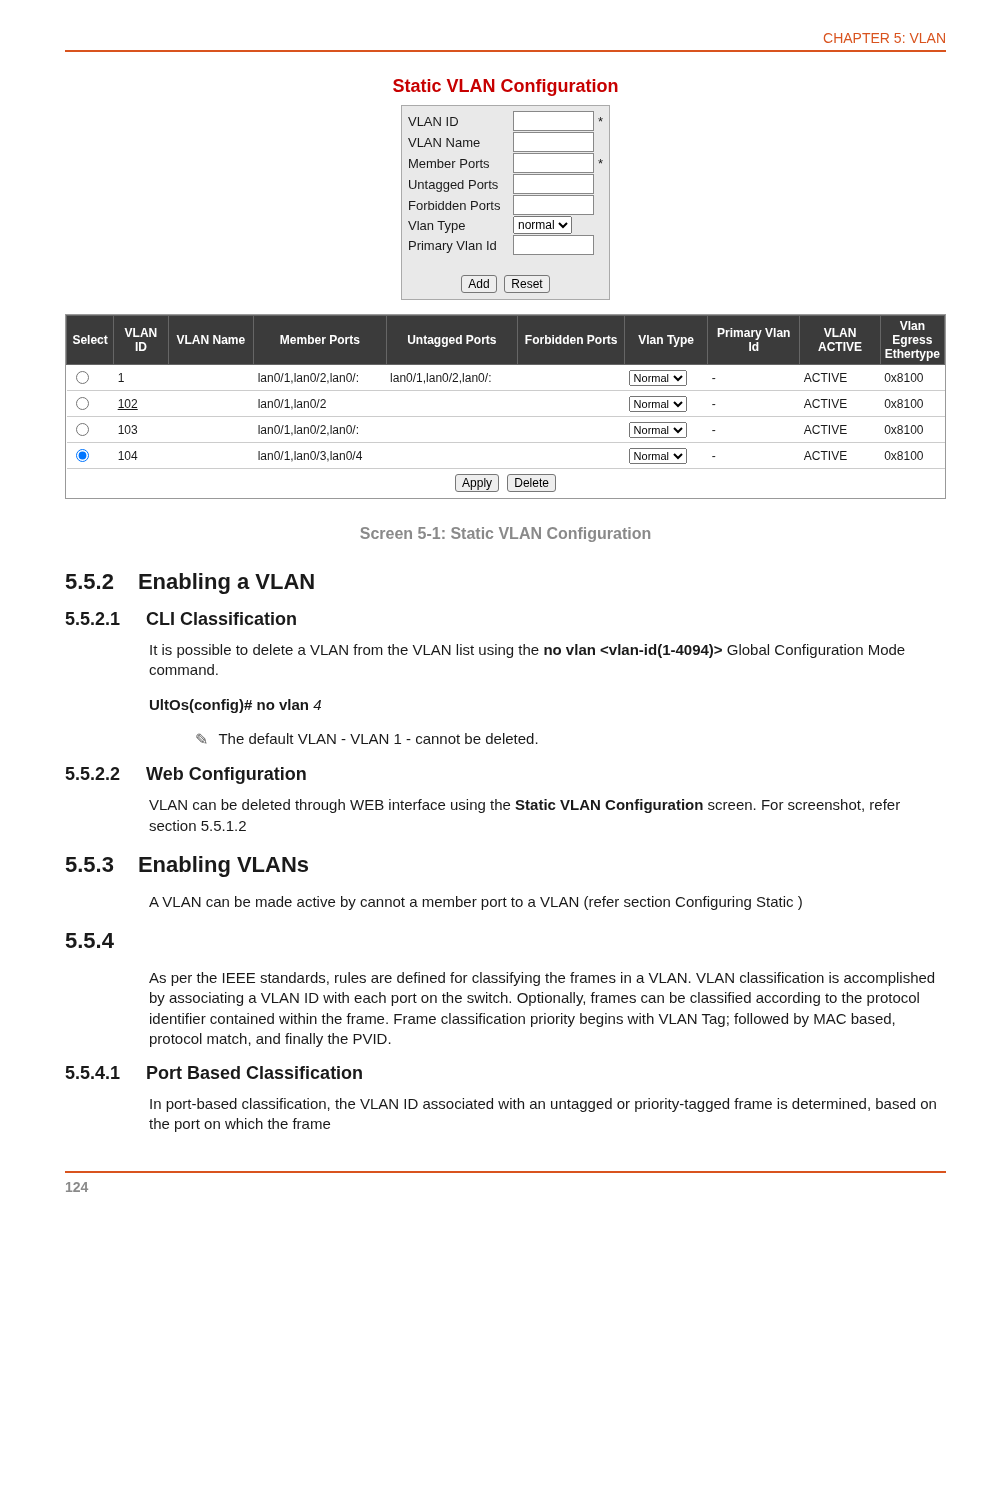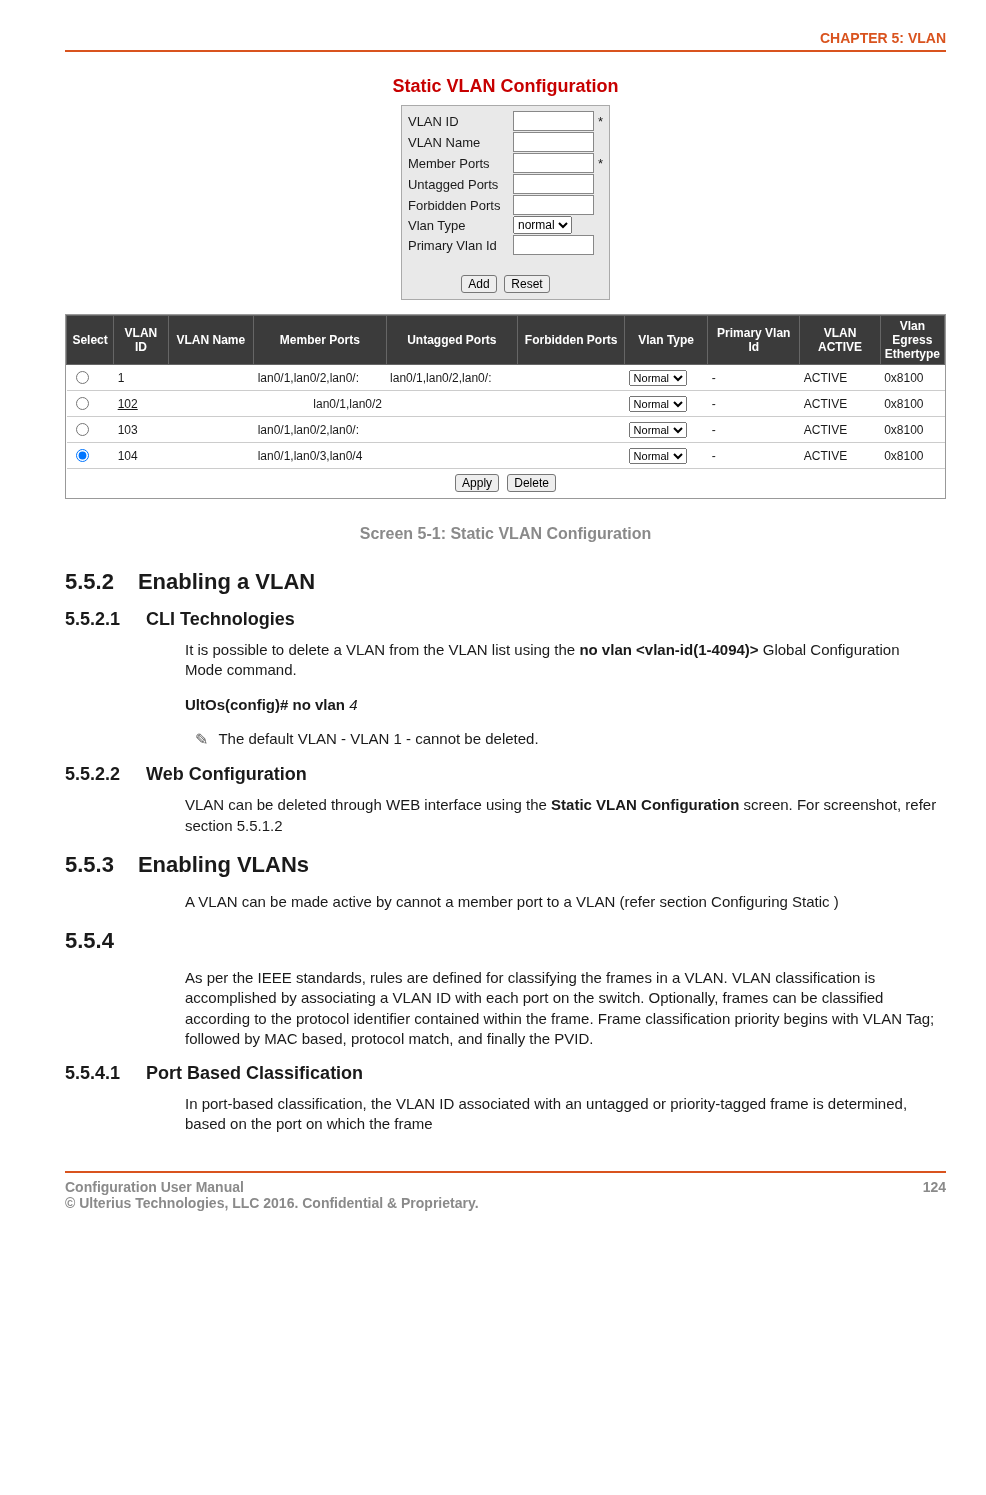--- a/index.html
+++ b/index.html
@@ -7,21 +7,21 @@
     font-size: 15px;
     color: #1a1a1a;
     margin: 0;
     padding: 30px 40px 20px 65px;
     width: 986px;
     box-sizing: border-box;
   }
   .page-header {
     text-align: right;
     color: #d9531e;
-    font-weight: bold;
+    font-weight: normal;
     font-size: 14px;
     padding-bottom: 4px;
     border-bottom: 2px solid #d9531e;
     margin-bottom: 24px;
   }
   .figure-wrap { text-align: center; }
   .panel-title {
     color: #c70000;
     font-weight: bold;
     font-size: 18px;
@@ -75,21 +75,21 @@
 
   h2.sec {
     font-size: 22px; font-weight: bold; margin: 16px 0 14px 0;
     display: flex; gap: 24px;
   }
   h3.sub {
     font-size: 18px; font-weight: bold; margin: 14px 0 10px 0;
     display: flex; gap: 26px;
   }
   .body-block {
-    margin-left: 120px;
+    margin-left: 84px;
     margin-right: 8px;
     margin-bottom: 14px;
     line-height: 1.35;
   }
   .body-block.note {
     margin-left: 130px;
     display: flex; gap: 10px; align-items: flex-start;
   }
   .note-icon { color: #555; font-size: 16px; }
   .cmd { font-weight: bold; }
@@ -175,21 +175,21 @@
             <td style="width: 110px;"></td>
             <td style="width: 80px;"><select><option>Normal</option></select></td>
             <td style="width: 95px;">-</td>
             <td style="width: 80px;">ACTIVE</td>
             <td>0x8100</td>
           </tr>
           <tr>
             <td style="width: 40px;"><input type="radio" name="vlan-sel" style=""></td>
             <td style="width: 50px; text-decoration: underline;">102</td>
             <td style="width: 90px;"></td>
-            <td style="width: 130px; text-align: right;">lan0/1,lan0/2</td>
+            <td style="width: 130px;">lan0/1,lan0/2</td>
             <td style="width: 130px;"></td>
             <td style="width: 110px;"></td>
             <td style="width: 80px;"><select><option>Normal</option></select></td>
             <td style="width: 95px;">-</td>
             <td style="width: 80px;">ACTIVE</td>
             <td>0x8100</td>
           </tr>
           <tr>
             <td style="width: 40px;"><input type="radio" name="vlan-sel" style=""></td>
             <td style="width: 50px;">103</td>
@@ -225,21 +225,21 @@
 
 <div class="caption">Screen 5-1: Static VLAN Configuration</div>
 
 <h2 class="sec">
   <span>5.5.2</span>
   <span>Enabling a VLAN</span>
 </h2>
 
 <h3 class="sub">
   <span>5.5.2.1</span>
-  <span>CLI Technologies</span>
+  <span>CLI Classification</span>
 </h3>
 <div class="body-block">
   <span>It is possible to delete a VLAN from the VLAN list using the </span><b>no vlan &lt;vlan-id(1-4094)&gt;</b><span> Global Configuration Mode command.</span>
 </div>
 <div class="body-block cmd">
   <span>UltOs(config)# no vlan </span><span class="arg">4</span>
 </div>
 <div class="body-block note">
   <span class="note-icon">✎</span>
   <span>The default VLAN - VLAN 1 - cannot be deleted.</span>
@@ -264,18 +264,14 @@
 </h2>
 <div class="body-block">As per the IEEE standards, rules are defined for classifying the frames in a VLAN. VLAN classification is accomplished by associating a VLAN ID with each port on the switch. Optionally, frames can be classified according to the protocol identifier contained within the frame. Frame classification priority begins with VLAN Tag; followed by MAC based, protocol match, and finally the PVID.</div>
 
 <h3 class="sub">
   <span>5.5.4.1</span>
   <span>Port Based Classification</span>
 </h3>
 <div class="body-block">In port-based classification, the VLAN ID associated with an untagged or priority-tagged frame is determined, based on the port on which the frame</div>
 
 <div class="page-footer">
-  <div>
-    <div>Configuration User Manual</div>
-    <div>© Ulterius Technologies, LLC 2016. Confidential &amp; Proprietary.</div>
-  </div>
   <div>124</div>
 </div>
 
 </body></html>

